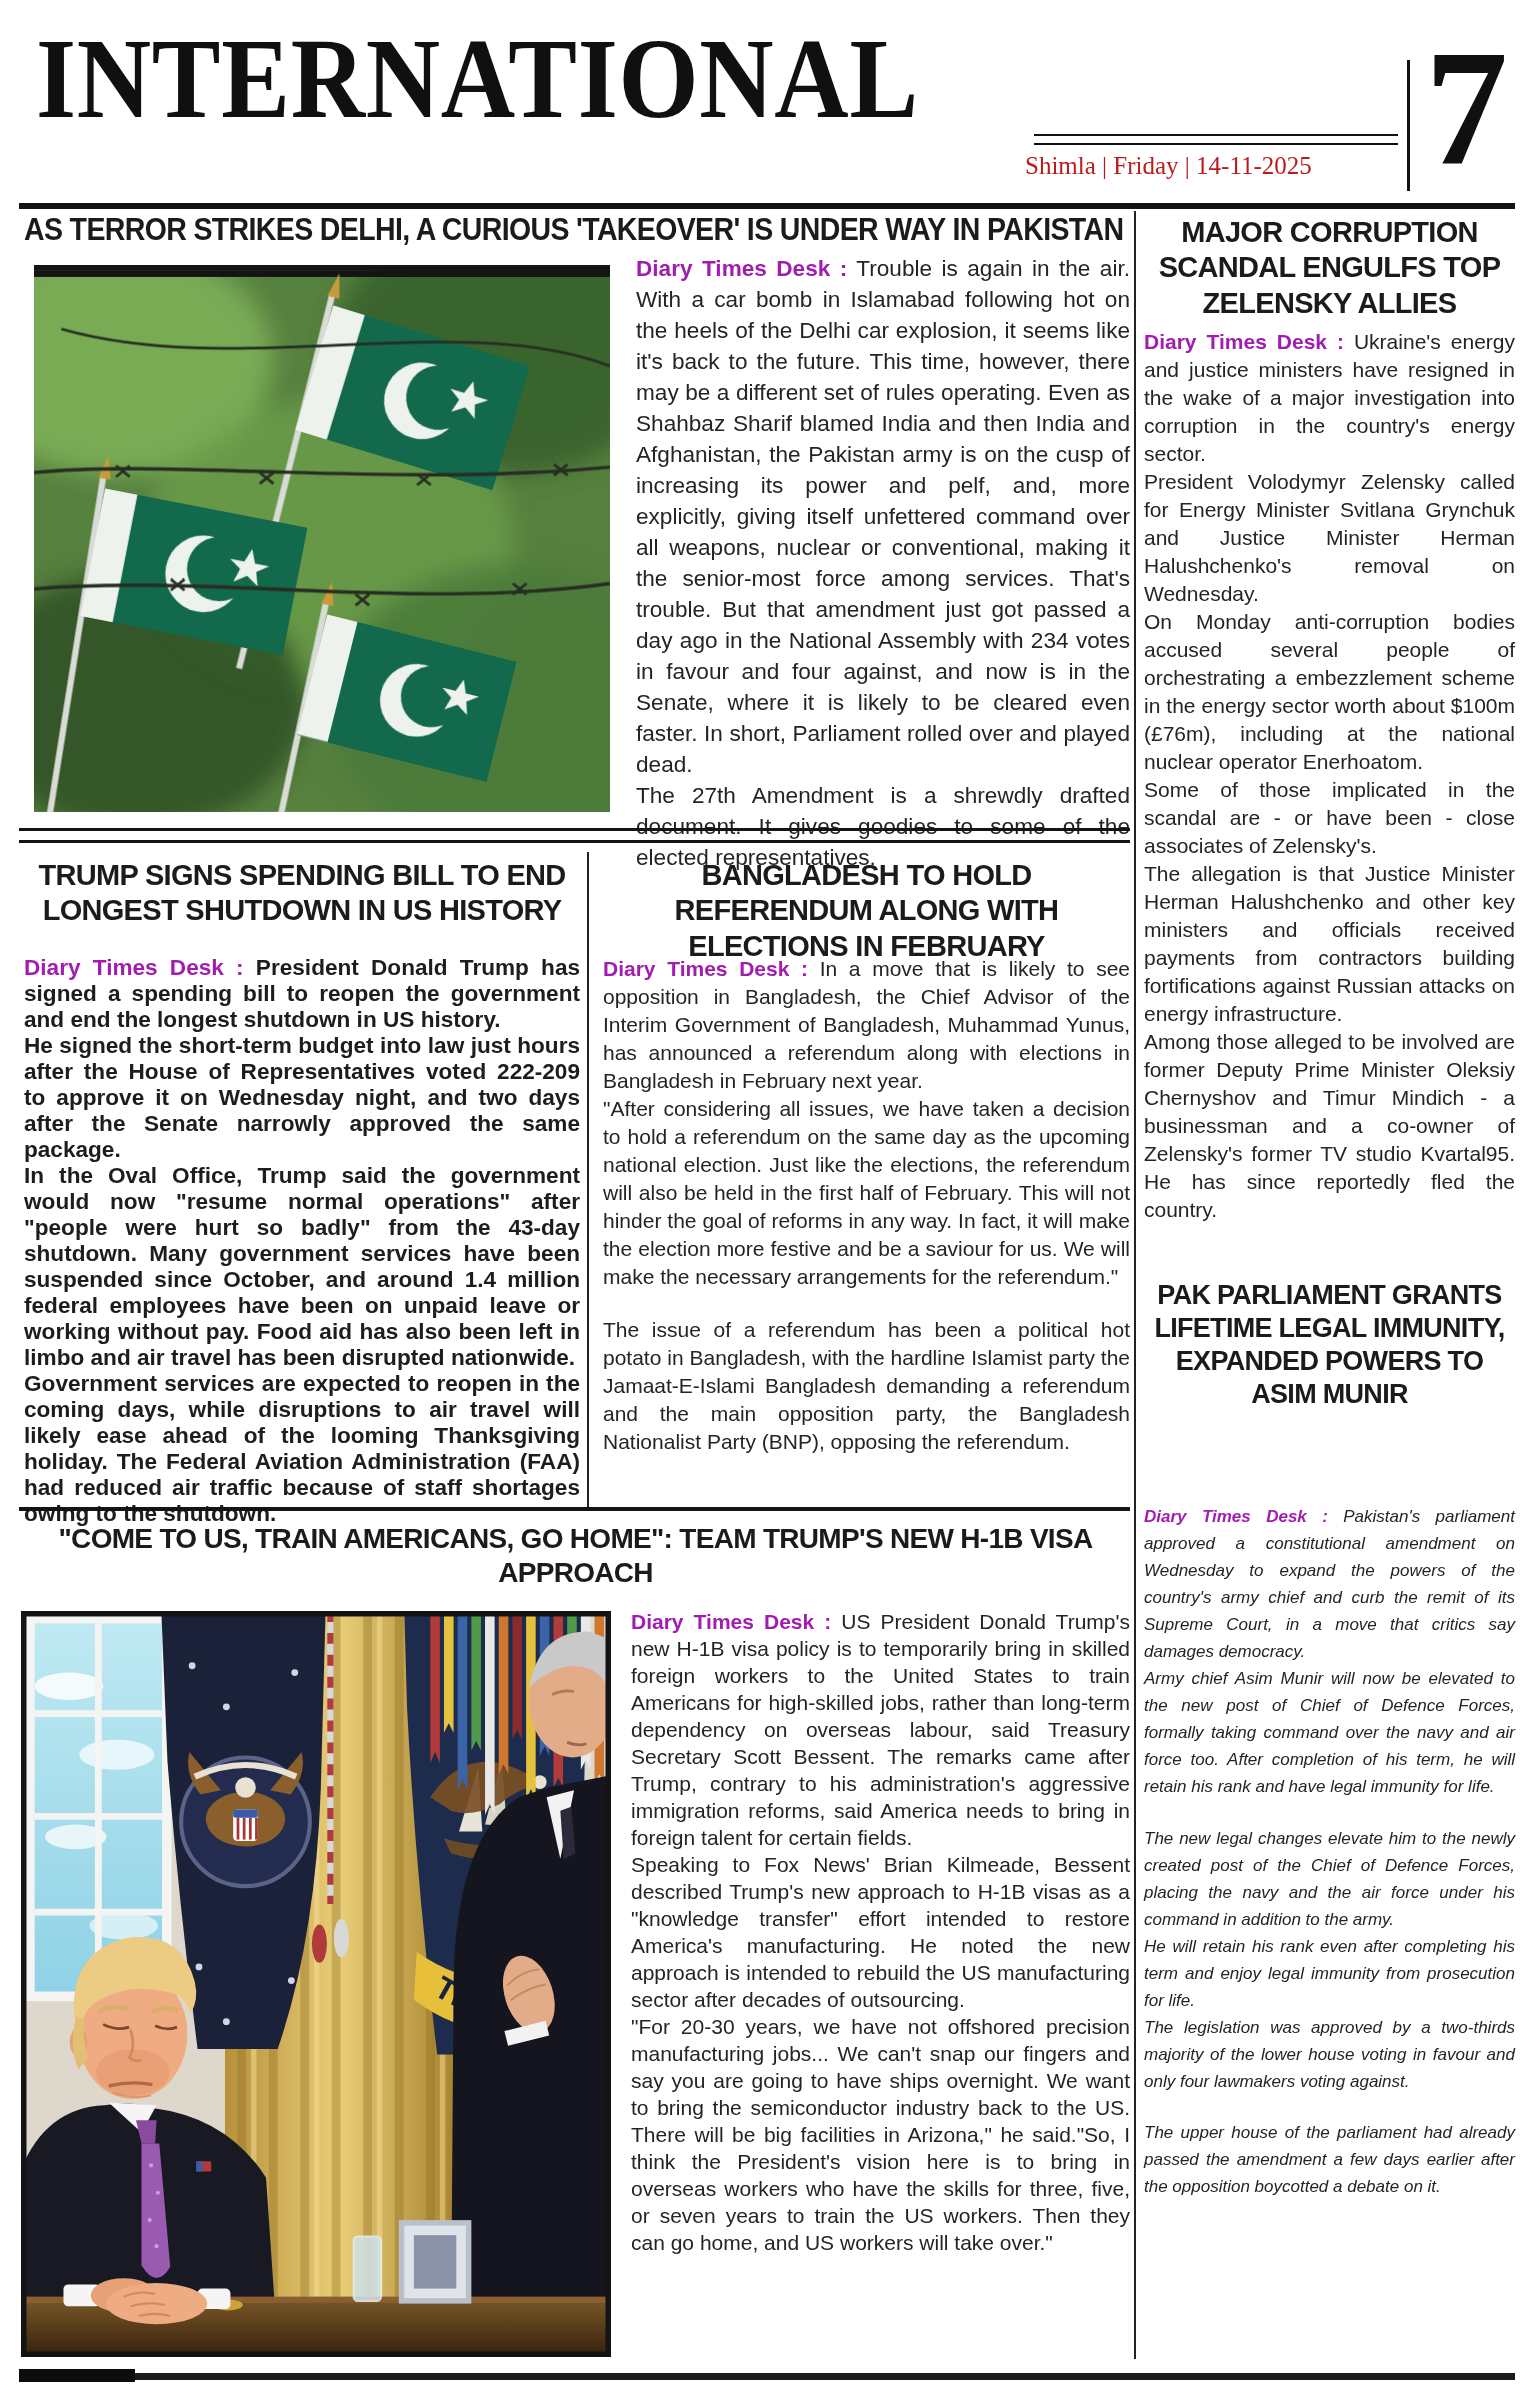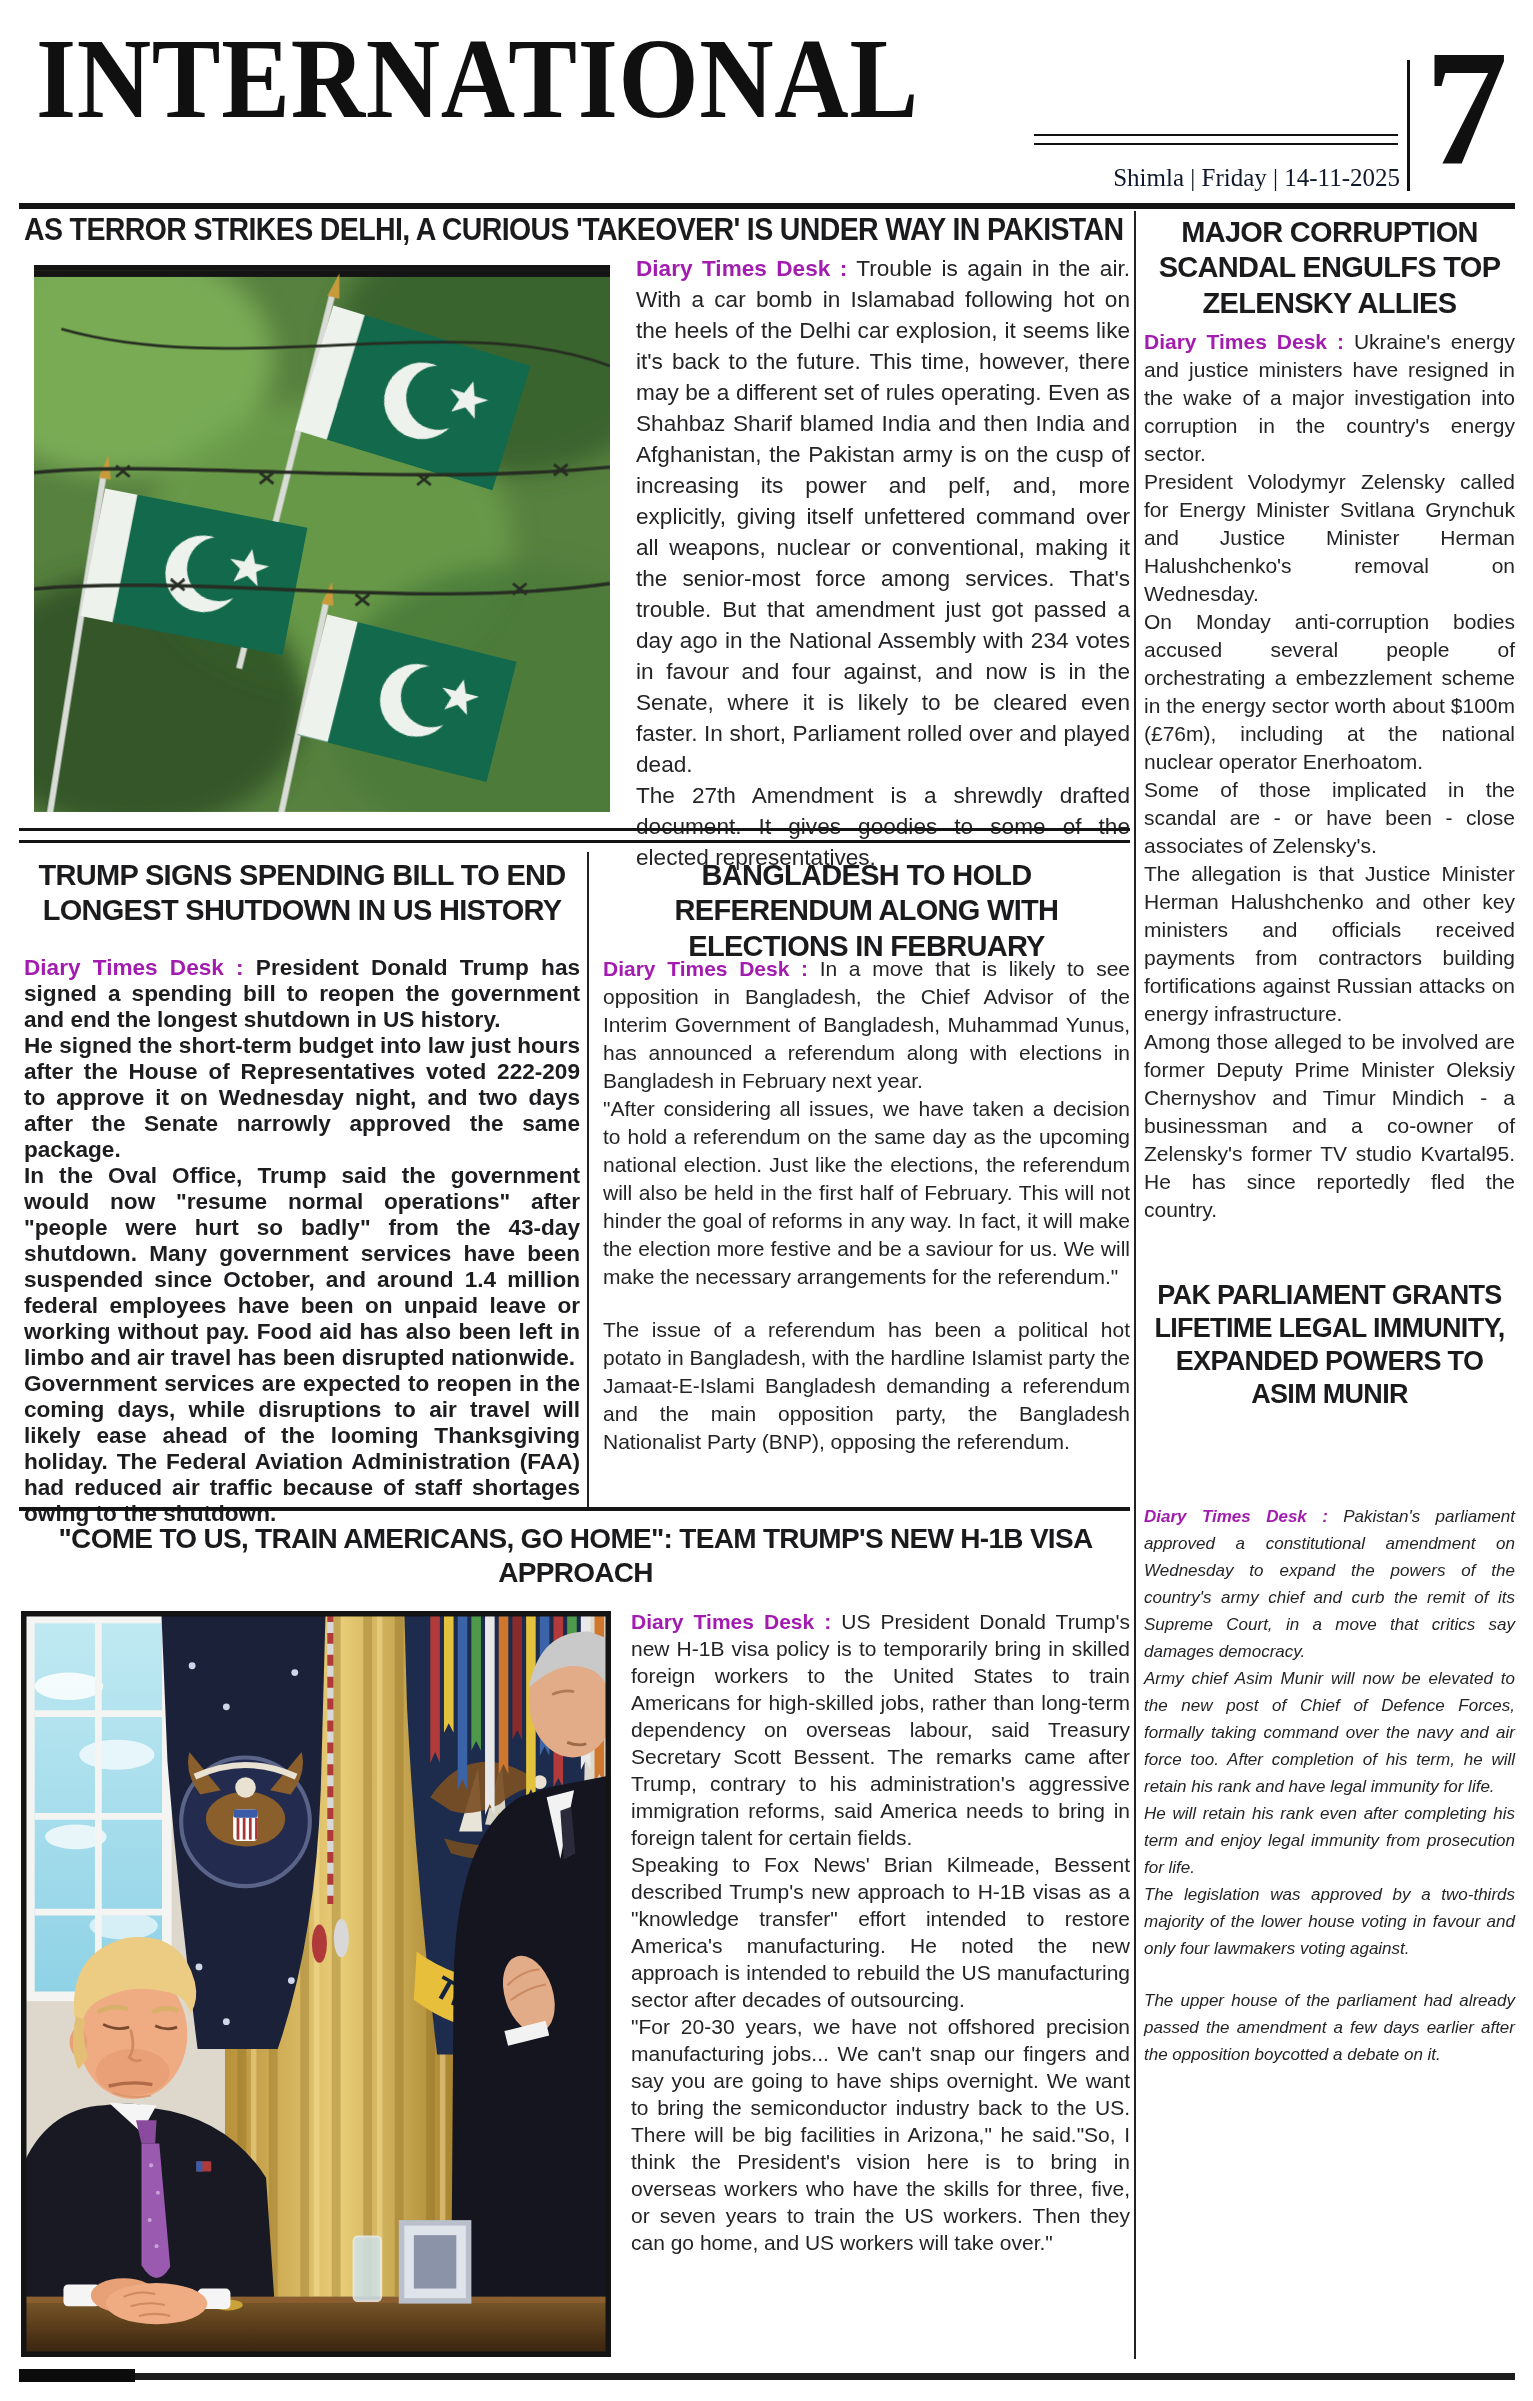--- a/index.html
+++ b/index.html
@@ -7,22 +7,22 @@
         font-family:"Liberation Sans","DejaVu Sans",sans-serif;color:#222;}
   
   .mast-section{position:absolute;left:36px;top:20.5px;font-family:"Liberation Serif","DejaVu Serif",serif;
         font-weight:700;font-size:103px;line-height:1;color:#101010;letter-spacing:0.7px;
         transform:scaleY(1.12);transform-origin:top left;}
   .mast-paper{position:absolute;left:1025px;top:56px;width:375px;text-align:center;
         font-family:"Liberation Serif","DejaVu Serif",serif;font-weight:700;font-size:45px;
         letter-spacing:2.1px;color:#101010;}
   .mast-double{position:absolute;left:1034px;top:134px;width:364px;height:6.8px;
         border-top:2.7px solid #111;border-bottom:2.1px solid #111;}
-  .mast-date{position:absolute;left:1025px;top:152px;width:375px;text-align:right;
-        font-family:"Liberation Serif","DejaVu Serif",serif;font-size:25px;color:#0f172a;margin-top:12px;}
+  .mast-date{position:absolute;left:1025px;top:152px;width:375px;text-align:left;
+        font-family:"Liberation Serif","DejaVu Serif",serif;font-size:25px;color:#b91c1c;}
   .mast-vrule{position:absolute;left:1407px;top:60px;width:3.4px;height:131px;background:#111;}
   .mast-page{position:absolute;left:1413px;top:33px;width:107px;text-align:center;
         font-family:"Liberation Serif","DejaVu Serif",serif;font-weight:700;font-size:166px;line-height:.9;color:#101010;}
   
   .rule-top{position:absolute;left:19px;top:203px;width:1496px;height:6.2px;background:#141414;}
   .rule-mid-double{position:absolute;left:19px;top:828px;width:1111px;height:9px;
         border-top:3.4px solid #141414;border-bottom:3.4px solid #141414;}
   .rule-row2{position:absolute;left:19px;top:1507px;width:1111px;height:4.1px;background:#141414;}
   .rule-bottom{position:absolute;left:19px;top:2373px;width:1496px;height:6.8px;background:#1c1c1c;}
   .rule-bottom-stub{position:absolute;left:19px;top:2369px;width:116px;height:13px;background:#0c0c0c;}
@@ -351,20 +351,21 @@
     <p>On Monday anti-corruption bodies accused several people of orchestrating a embezzlement scheme in the energy sector worth about $100m (£76m), including at the national nuclear operator Enerhoatom.</p>
     <p>Some of those implicated in the scandal are - or have been - close associates of Zelensky's.</p>
     <p>The allegation is that Justice Minister Herman Halushchenko and other key ministers and officials received payments from contractors building fortifications against Russian attacks on energy infrastructure.</p>
     <p>Among those alleged to be involved are former Deputy Prime Minister Oleksiy Chernyshov and Timur Mindich - a businessman and a co-owner of Zelensky's former TV studio Kvartal95. He has since reportedly fled the country.</p>
   </div>
 
   <div class="headline hl-munir">PAK PARLIAMENT GRANTS LIFETIME LEGAL IMMUNITY, EXPANDED POWERS TO ASIM MUNIR</div>
   <div class="body-copy rc-munir-body">
     <p><span class="lede">Diary Times Desk :</span> <span>Pakistan's parliament approved a constitutional amendment on Wednesday to expand the powers of the country's army chief and curb the remit of its Supreme Court, in a move that critics say damages democracy.</span></p>
     <p>Army chief Asim Munir will now be elevated to the new post of Chief of Defence Forces, formally taking command over the navy and air force too. After completion of his term, he will retain his rank and have legal immunity for life.</p>
+    <p class="gap">The new legal changes elevate him to the newly created post of the Chief of Defence Forces, placing the navy and the air force under his command in addition to the army.</p>
     <p>He will retain his rank even after completing his term and enjoy legal immunity from prosecution for life.</p>
     <p>The legislation was approved by a two-thirds majority of the lower house voting in favour and only four lawmakers voting against.</p>
     <p class="gap">The upper house of the parliament had already passed the amendment a few days earlier after the opposition boycotted a debate on it.</p>
   </div>
 
   <div class="rule-bottom"></div>
   <div class="rule-bottom-stub"></div>
 
 </div>
 

